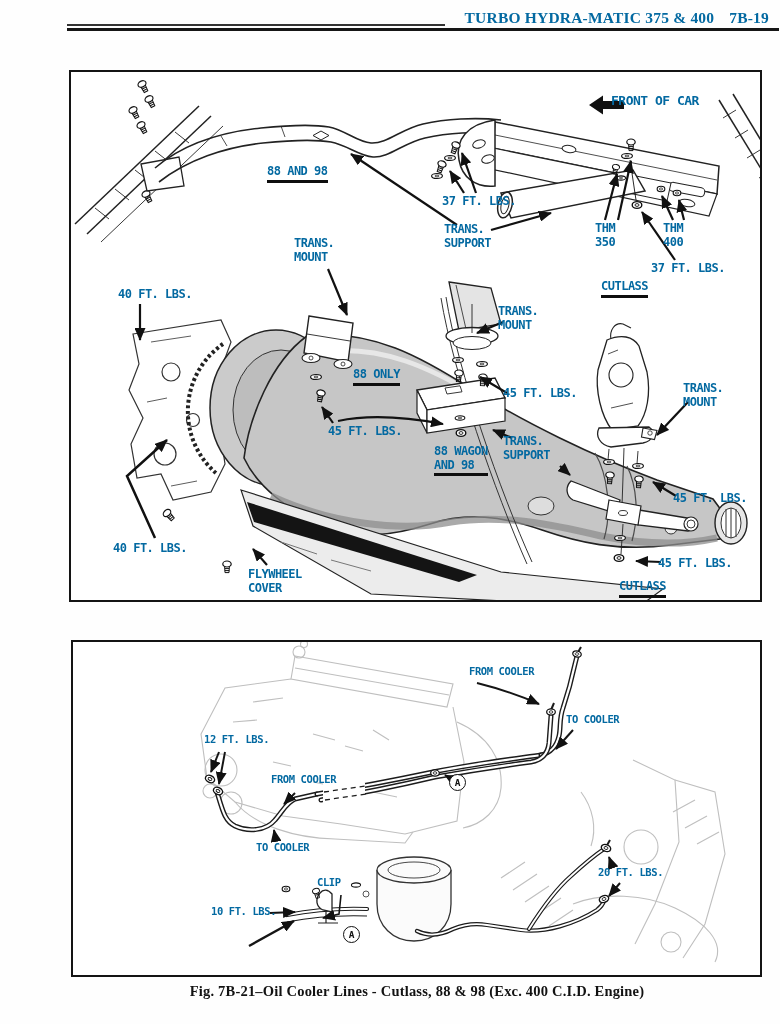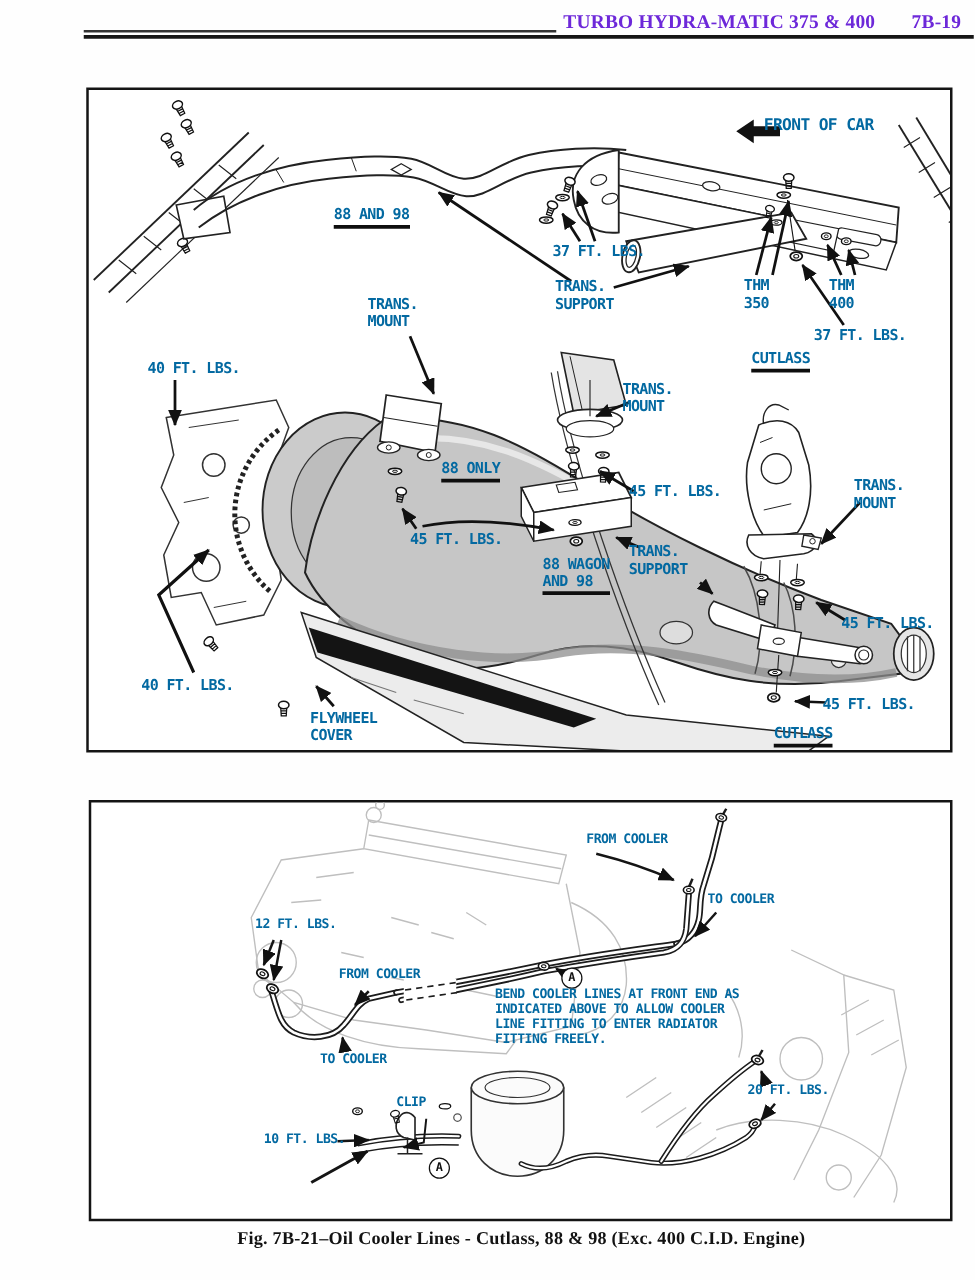--- a/index.html
+++ b/index.html
@@ -1,21 +1,21 @@
 <!DOCTYPE html>
 <html><head>
 <meta charset="utf-8">
 <style>
   html,body{margin:0;padding:0;}
   body{width:780px;height:1024px;background:#ffffff;position:relative;overflow:hidden;
        font-family:"DejaVu Sans Mono", monospace;}
   .page{position:absolute;inset:0;background:#fefefe;}
-  .hdr{position:absolute;top:9px;right:11px;display:flex;gap:29px;
+  .hdr{position:absolute;top:9px;right:11px;display:flex;gap:15px;
        font-family:"Liberation Serif", serif;font-weight:bold;font-size:15.5px;
-       color:#6d28d9;letter-spacing:.2px;}
+       color:#0369a1;letter-spacing:.2px;}
   .rule{position:absolute;left:67px;top:28px;width:712px;height:3px;background:#161616;}
   .rule.r2{top:24px;width:378px;height:1.5px;background:#333;}
   .fig{position:absolute;border:2px solid #141414;background:#fff;}
   #fig1{left:69px;top:70px;width:689px;height:528px;}
   #fig2{left:71px;top:640px;width:687px;height:333px;border-width:2.5px;}
   svg.art{position:absolute;left:0;top:0;}
   .lbl{position:absolute;font-weight:bold;color:#0369a1;white-space:pre-line;line-height:1.13;}
   #fig1 .lbl{font-size:12px;letter-spacing:-0.5px;}
   #fig2 .lbl{font-size:10.5px;letter-spacing:-0.4px;}
   .ul{border-bottom:3px solid #0e0e0e;padding-bottom:1px;display:inline-block;margin-left:20px;}
@@ -391,24 +391,20 @@
         <path class="ldr2" d="M547,241 L536,254"></path>
       </g>
     </svg>
 
     <div class="lbl" style="left:131px;top:92px;">12 FT. LBS.</div>
     <div class="lbl" style="left:198px;top:132px;">FROM COOLER</div>
     <div class="lbl" style="left:183px;top:200px;">TO COOLER</div>
     <div class="lbl" style="left:396px;top:24px;">FROM COOLER</div>
     <div class="lbl" style="left:493px;top:72px;">TO COOLER</div>
     <div class="amark" style="left:376px;top:132px;">A</div>
-    <div class="lbl" style="left:323px;top:148px;">BEND COOLER LINES AT FRONT END AS
-INDICATED ABOVE TO ALLOW COOLER
-LINE FITTING TO ENTER RADIATOR
-FITTING FREELY.</div>
     <div class="lbl" style="left:244px;top:235px;">CLIP</div>
     <div class="lbl" style="left:138px;top:264px;">10 FT. LBS.</div>
     <div class="amark" style="left:270px;top:284px;">A</div>
     <div class="lbl" style="left:525px;top:225px;">20 FT. LBS.</div>
   </div>
 
   <div class="cap" id="cap2">Fig. 7B-21–Oil Cooler Lines - Cutlass, 88 &amp; 98 (Exc. 400 C.I.D. Engine)</div>
 
 </div>
 

